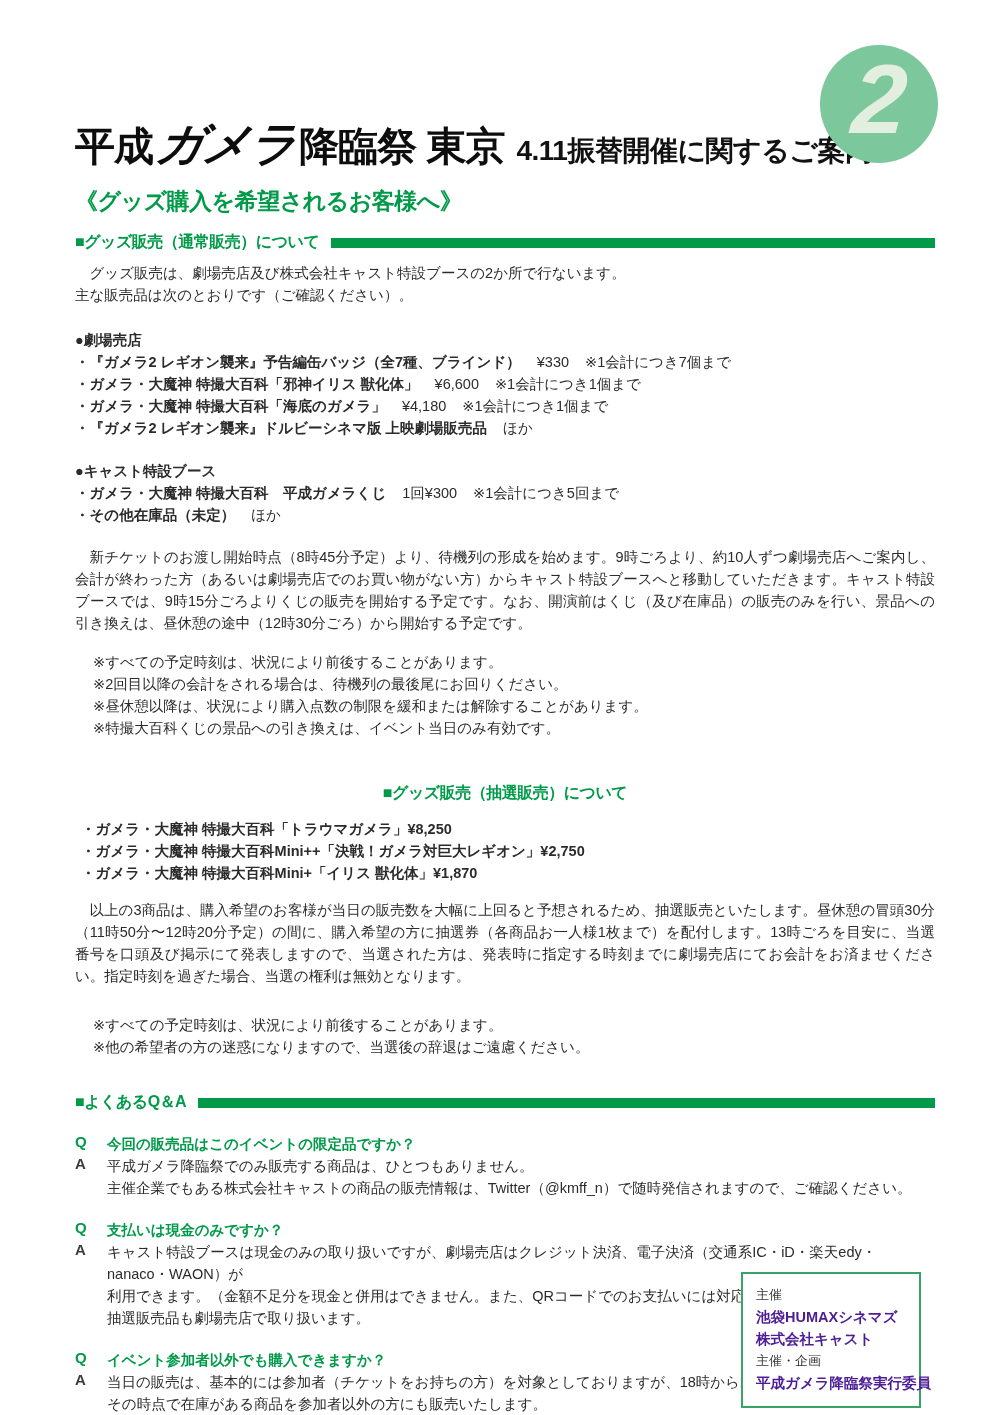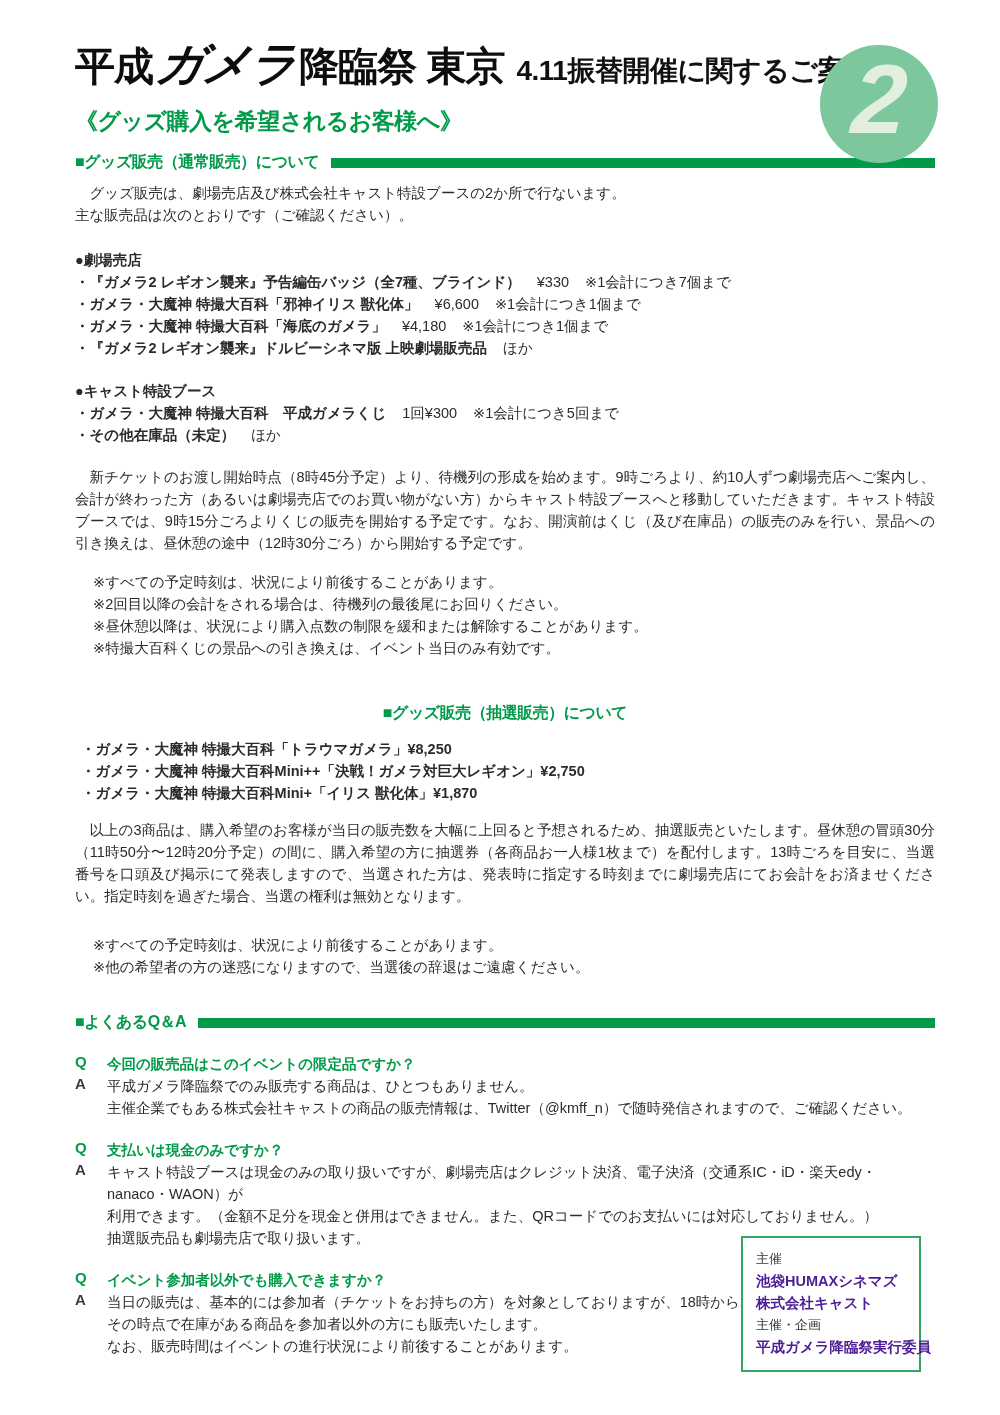--- a/index.html
+++ b/index.html
@@ -7,21 +7,21 @@
   body {
     width: 1000px; height: 1415px;
     font-family: "Liberation Sans", "DejaVu Sans", sans-serif;
     color: #2b2b2b;
     position: relative;
     overflow: hidden;
   }
   .page { position: relative; width: 1000px; height: 1415px; padding: 0 65px 0 75px; }
 
   
-  .title-row { padding-top: 33px; display: flex; align-items: baseline; white-space: nowrap; }
+  .title-row { padding-top: 113px; display: flex; align-items: baseline; white-space: nowrap; }
   .title-main { font-size: 40px; font-weight: 900; color: #0d0d0d; letter-spacing: -1px; }
   .title-logo {
     font-size: 47px; font-weight: 900; color: #0d0d0d; font-style: italic;
     display: inline-block; transform: skewX(-8deg); letter-spacing: -2px; margin: 0 4px;
   }
   .title-sub { font-size: 28px; font-weight: 700; color: #111; margin-left: 12px; letter-spacing: -0.5px; }
 
   .badge-circle {
     position: absolute; left: 820px; top: 45px; width: 118px; height: 118px;
     border-radius: 50%; background: #7cc79c;
@@ -67,21 +67,21 @@
   
   .qa-row { display: flex; }
   .qa-label { width: 32px; flex: 0 0 32px; font-size: 15px; font-weight: 800; }
   .q-label { color: #009a49; }
   .a-label { color: #3c3c3c; }
   .q-text { font-size: 14.5px; line-height: 22px; font-weight: 800; color: #009a49; }
   .a-lines { font-size: 14.5px; line-height: 22px; color: #2b2b2b; }
 
   
   .credits-box {
-    position: absolute; left: 741px; top: 1236px; width: 180px;
+    position: absolute; left: 741px; top: 1272px; width: 180px;
     border: 2px solid #35a465; background: #ffffff;
     padding: 10px 12px 12px 13px;
   }
   .credit-label { font-size: 13px; color: #333; line-height: 22px; }
   .credit-name  { font-size: 14.5px; font-weight: 800; color: #4c1d95; line-height: 22px; white-space: nowrap; }
 </style>
 </head>
 <body>
 
 <div class="page">

